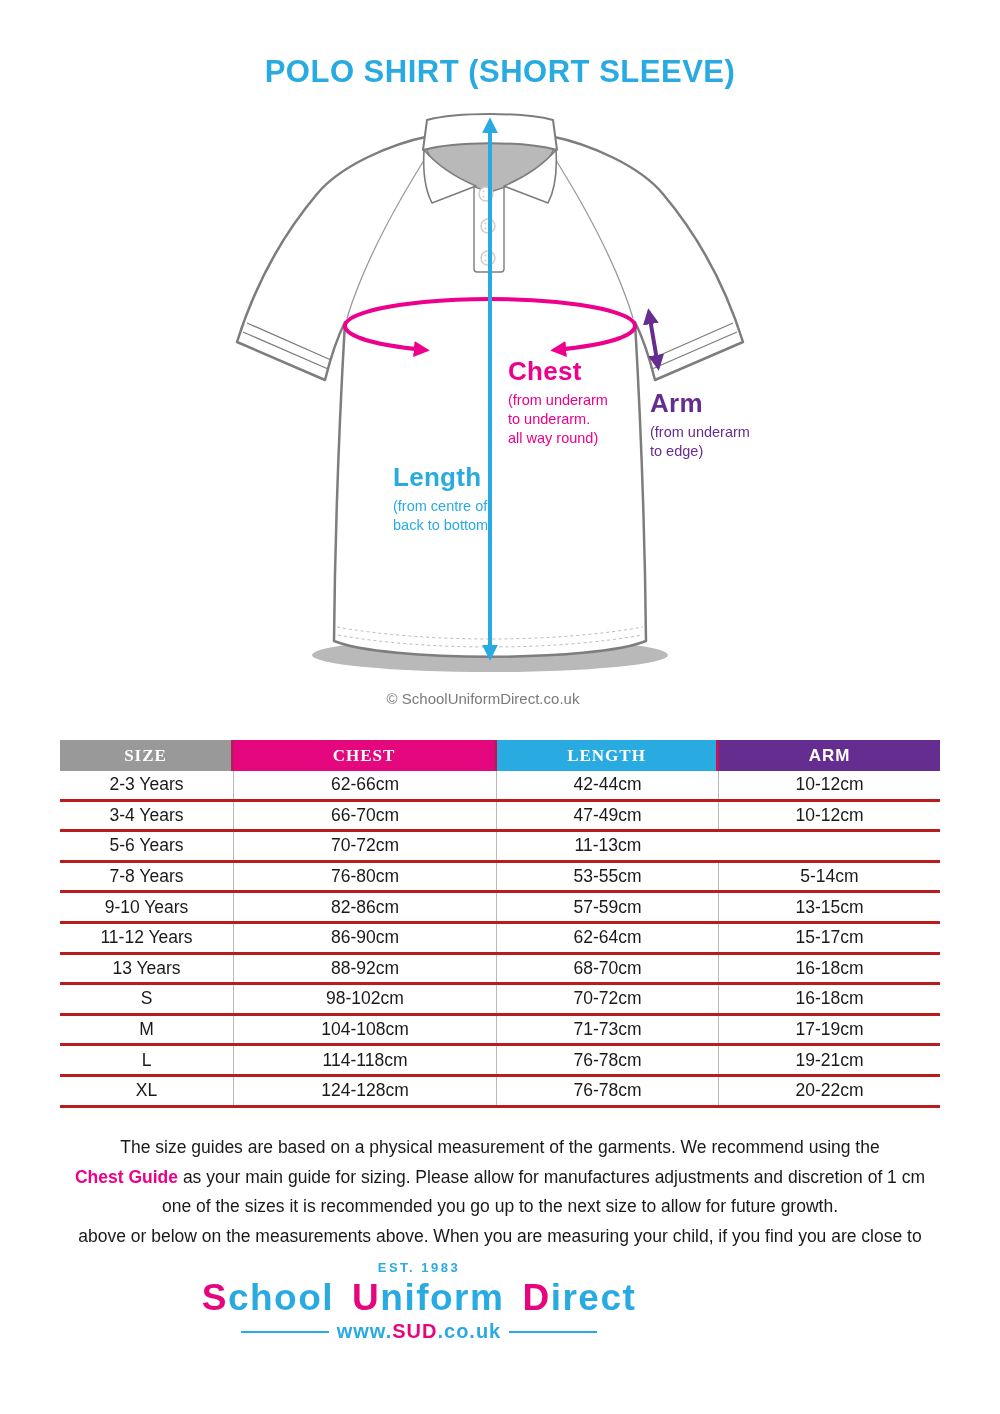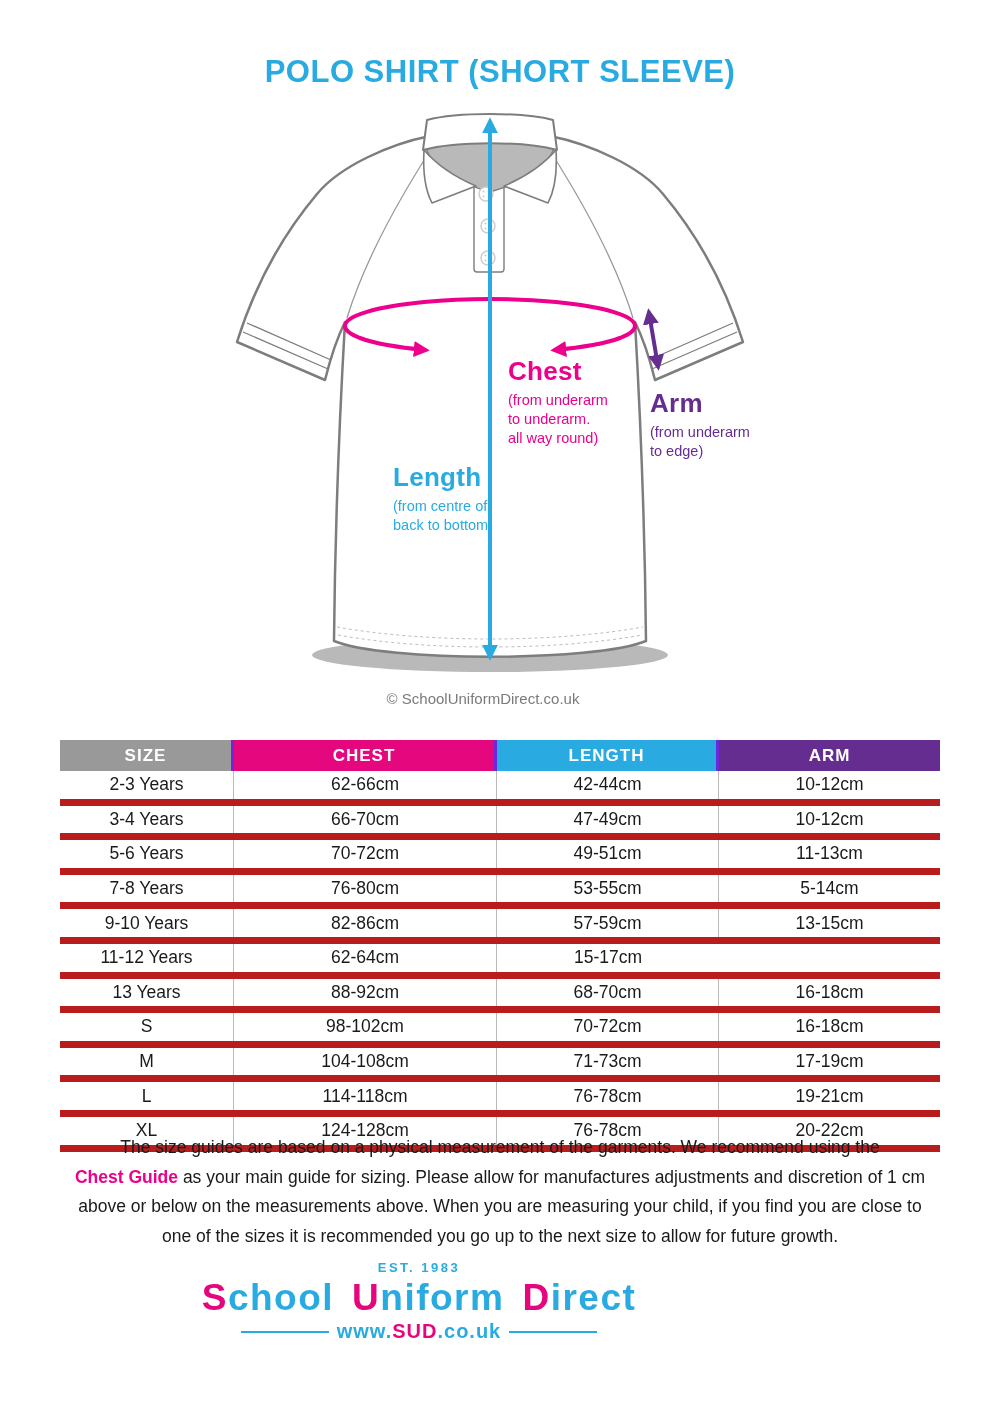--- a/index.html
+++ b/index.html
@@ -25,26 +25,26 @@
     position:absolute; top:690px; left:0; width:966px; text-align:center;
     color:#7a7a7a; font-size:15px;
   }
 
   .size-table { position:absolute; left:60px; top:740px; width:880px; }
   .thead { display:grid; grid-template-columns:174px 263px 222px 221px; height:31px; }
   .th {
     display:flex; align-items:center; justify-content:center;
     color:#fff; font-size:17px; font-weight:bold; letter-spacing:1px;
   }
-  .th:not(:last-child){ border-right:3px solid #6d28d9; }
+  .th:not(:last-child){ border-right:3px solid #be185d;font-family:Liberation Serif, serif; }
   .th.c0 { background:#999999; }
   .th.c1 { background:#e5077e; }
   .th.c2 { background:#29abe2; }
   .th.c3 { background:#662d91; }
-  .trow { display:grid; grid-template-columns:174px 263px 222px 221px; height:27.6px; border-bottom:7px solid #b91c1c;text-align:right; }
+  .trow { display:grid; grid-template-columns:174px 263px 222px 221px; height:27.6px; border-bottom:3px solid #b91c1c;text-align:right; }
   .tcell {
     display:flex; align-items:center; justify-content:center;
     font-size:17.5px; color:#1a1a1a;
   }
   .tcell:not(:last-child){ border-right:1px solid #b9b9b9; }
 
   .footer-note {
     position:absolute; top:1133px; left:60px; width:880px;
     text-align:center; font-size:17.5px; line-height:29.5px; color:#1a1a1a;
   }
@@ -181,37 +181,37 @@
         </div>
         <div class="trow">
           <div class="tcell">3-4 Years</div>
           <div class="tcell">66-70cm</div>
           <div class="tcell">47-49cm</div>
           <div class="tcell">10-12cm</div>
         </div>
         <div class="trow">
           <div class="tcell">5-6 Years</div>
           <div class="tcell">70-72cm</div>
-          <div class="tcell">49-51cm</div>
           <div class="tcell">11-13cm</div>
         </div>
         <div class="trow">
           <div class="tcell">7-8 Years</div>
           <div class="tcell">76-80cm</div>
           <div class="tcell">53-55cm</div>
           <div class="tcell">5-14cm</div>
         </div>
         <div class="trow">
           <div class="tcell">9-10 Years</div>
           <div class="tcell">82-86cm</div>
           <div class="tcell">57-59cm</div>
           <div class="tcell">13-15cm</div>
         </div>
         <div class="trow">
           <div class="tcell">11-12 Years</div>
+          <div class="tcell">86-90cm</div>
           <div class="tcell">62-64cm</div>
           <div class="tcell">15-17cm</div>
         </div>
         <div class="trow">
           <div class="tcell">13 Years</div>
           <div class="tcell">88-92cm</div>
           <div class="tcell">68-70cm</div>
           <div class="tcell">16-18cm</div>
         </div>
         <div class="trow">
@@ -237,22 +237,22 @@
           <div class="tcell">124-128cm</div>
           <div class="tcell">76-78cm</div>
           <div class="tcell">20-22cm</div>
         </div>
       </div>
   </div>
 
   <div class="footer-note">
       <div><span>The size guides are based on a physical measurement of the garments. We recommend using the</span></div>
       <div><span class="pink">Chest Guide</span><span> as your main guide for sizing. Please allow for manufactures adjustments and discretion of 1 cm</span></div>
+      <div><span>one of the sizes it is recommended you go up to the next size to allow for future growth.</span></div>
       <div><span>above or below on the measurements above. When you are measuring your child, if you find you are close to</span></div>
-      <div><span>one of the sizes it is recommended you go up to the next size to allow for future growth.</span></div>
     </div>
 
   <div class="logo">
     <div class="logo-est">EST. 1983</div>
     <div class="logo-wordmark"><span class="word"><span class="initial">S</span><span>chool</span></span><span class="word"><span class="initial">U</span><span>niform</span></span><span class="word"><span class="initial">D</span><span>irect</span></span></div>
     <div class="logo-url">
       <span class="rule"></span>
       <span class="url-text"><span class="u-blue">www.</span><span class="u-pink">SUD</span><span class="u-blue">.co.uk</span></span>
       <span class="rule"></span>
     </div>

